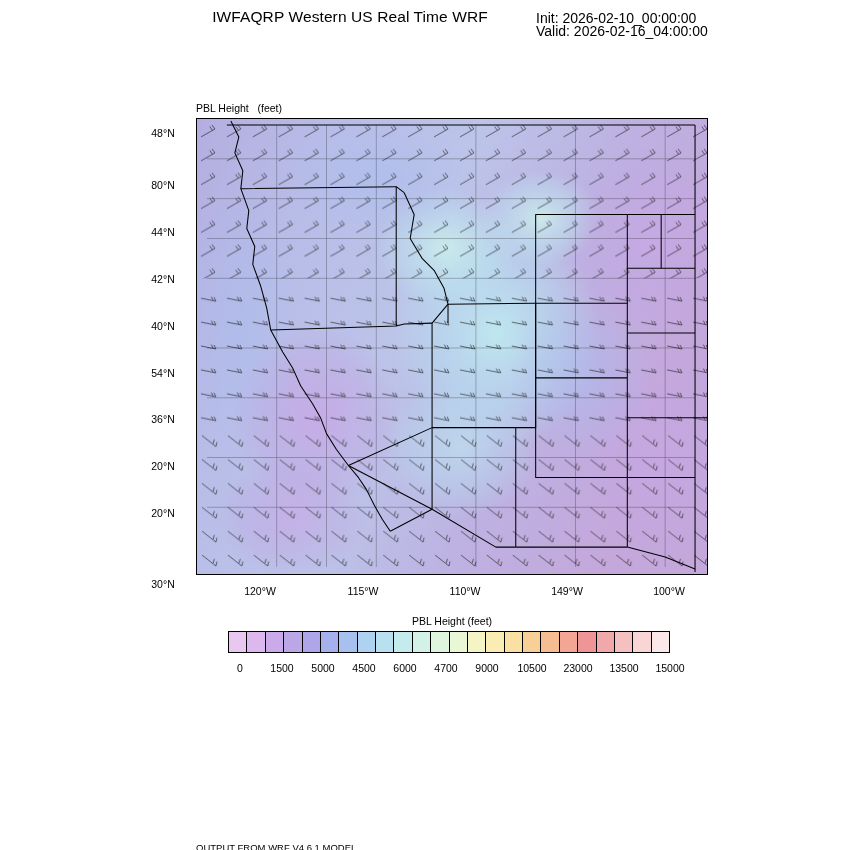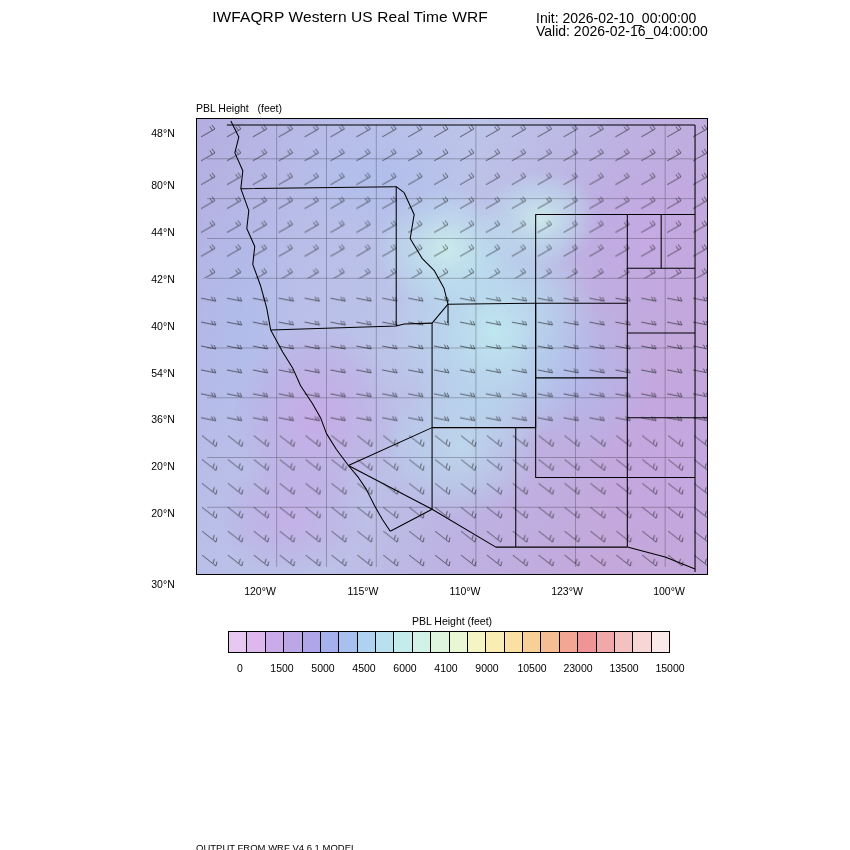--- a/index.html
+++ b/index.html
@@ -255,21 +255,21 @@
         <path d="M380 6 L380 450"></path>
         <path d="M470 6 L470 450"></path>
     </g>
   </svg>
 </div>
 
 <div class="abs" id="x-axis-labels">
   <div class="xtick" style="left:64px">120°W</div>
   <div class="xtick" style="left:167px">115°W</div>
   <div class="xtick" style="left:269px">110°W</div>
-  <div class="xtick" style="left:371px">123°W</div>
+  <div class="xtick" style="left:371px">149°W</div>
   <div class="xtick" style="left:473px">100°W</div>
 </div>
 
 <div class="abs" id="cbar-title">PBL Height  (feet)</div>
 <div class="abs" id="cbar-wrap">
     <div class="cbar-cell" style="background: rgb(232, 200, 240);"></div>
     <div class="cbar-cell" style="background: rgb(220, 184, 238);"></div>
     <div class="cbar-cell" style="background: rgb(203, 170, 234);"></div>
     <div class="cbar-cell" style="background: rgb(187, 166, 230);"></div>
     <div class="cbar-cell" style="background: rgb(174, 166, 232);"></div>
@@ -292,21 +292,21 @@
     <div class="cbar-cell" style="background: rgb(244, 192, 192);"></div>
     <div class="cbar-cell" style="background: rgb(248, 214, 214);"></div>
     <div class="cbar-cell" style="background: rgb(251, 232, 232);"></div>
   </div>
 <div class="abs" id="cbar-ticks">
   <div class="cbtick" style="left:52px">0</div>
   <div class="cbtick" style="left:94px">1500</div>
   <div class="cbtick" style="left:135px">5000</div>
   <div class="cbtick" style="left:176px">4500</div>
   <div class="cbtick" style="left:217px">6000</div>
-  <div class="cbtick" style="left:258px">4100</div>
+  <div class="cbtick" style="left:258px">4700</div>
   <div class="cbtick" style="left:299px">9000</div>
   <div class="cbtick" style="left:344px">10500</div>
   <div class="cbtick" style="left:390px">23000</div>
   <div class="cbtick" style="left:436px">13500</div>
   <div class="cbtick" style="left:482px">15000</div>
 </div>
 
 <div class="abs" id="footer">
   <div>OUTPUT FROM WRF V4.6.1 MODEL</div>
   

